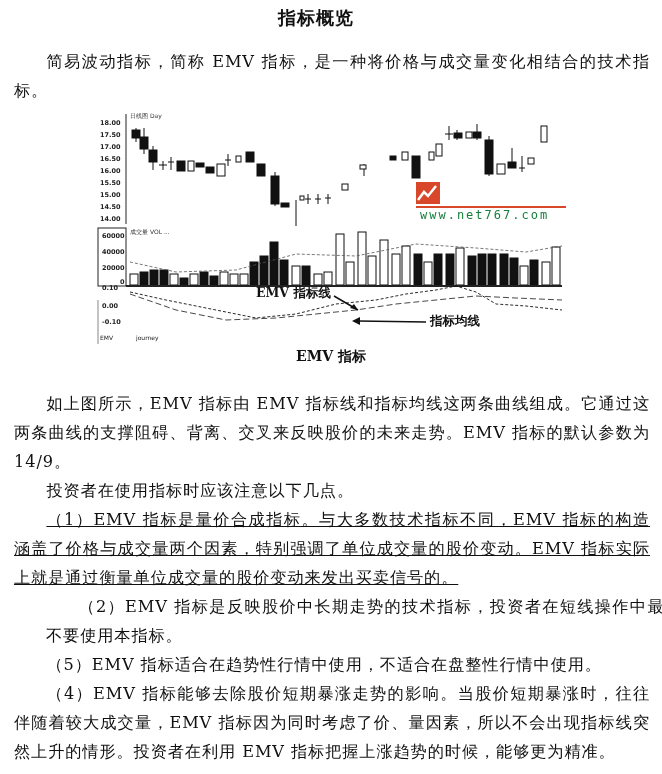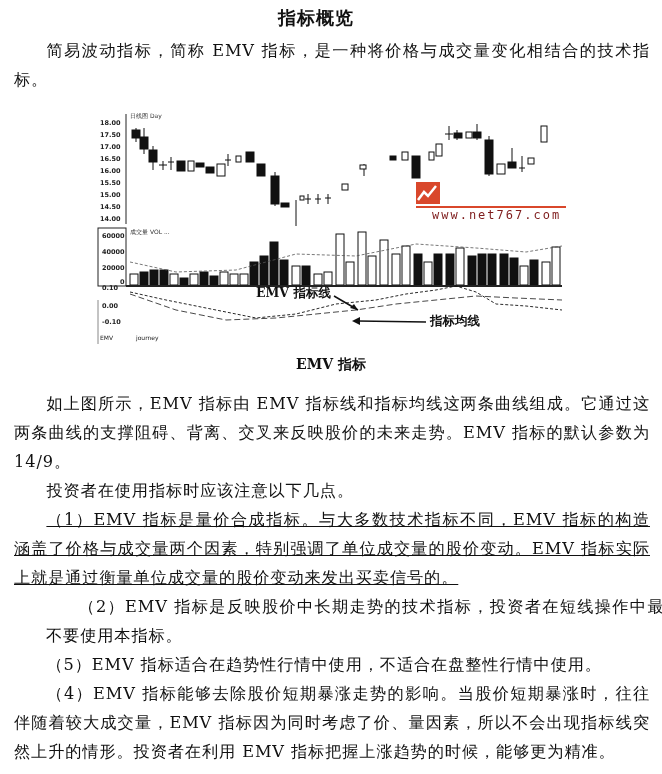--- a/index.html
+++ b/index.html
@@ -13,46 +13,46 @@
   }
   .para {
     position: absolute; left: 14px; width: 636px;
     font-size: 16.2px; line-height: 29px; letter-spacing: 0.9px; text-align: justify;
   }
   .indent { text-indent: 2em; }
   .figure {
     position: absolute; left: 96px; top: 104px; width: 468px; height: 244px;
   }
   .caption {
-    position: absolute; left: 0; width: 662px; top: 356px; text-align: center;
+    position: absolute; left: 0; width: 662px; top: 348px; text-align: center;
     font-family: "DejaVu Serif", serif; font-weight: bold; font-size: 14px;
   }
   .wm {
     position: absolute; left: 320px; top: 78px; width: 150px; height: 44px;
   }
   .wm-title {
     position: absolute; left: 26px; top: 0; font-family: "DejaVu Sans", sans-serif;
     font-size: 17px; font-weight: bold; color: #d9472b; letter-spacing: 0px;
   }
   .wm-rule { position: absolute; left: 0; top: 24px; width: 150px; height: 2px; background: #d9472b; }
   .wm-url {
     position: absolute; left: 4px; top: 26px; font-family: "DejaVu Sans Mono", monospace;
-    font-size: 12px; color: #7f1d1d; letter-spacing: 2px; margin-left: 12px;
+    font-size: 12px; color: #15803d; letter-spacing: 2px;
   }
   .lbl-emv {
     position: absolute; font-family: "DejaVu Serif", serif; font-size: 12.5px; font-weight: bold; color: #111;
   }
   svg text { font-family: "DejaVu Sans", sans-serif; }
 </style>
 </head>
 <body>
 
 <div class="title">指标概览</div>
 
-<div class="para indent" style="top:36px;">简易波动指标，简称 EMV 指标，是一种将价格与成交量变化相结合的技术指标。</div>
+<div class="para indent" style="top:47px;">简易波动指标，简称 EMV 指标，是一种将价格与成交量变化相结合的技术指标。</div>
 
 <div class="figure">
   <svg width="468" height="244" viewBox="0 0 468 244">
 
     <line x1="30" y1="10" x2="30" y2="120" stroke="#222" stroke-width="1"></line>
     <g font-size="6.5" fill="#222" font-weight="bold">
       <text x="4" y="21">18.00</text>
         <text x="4" y="33">17.50</text>
         <text x="4" y="45">17.00</text>
       <text x="4" y="57">16.50</text>

